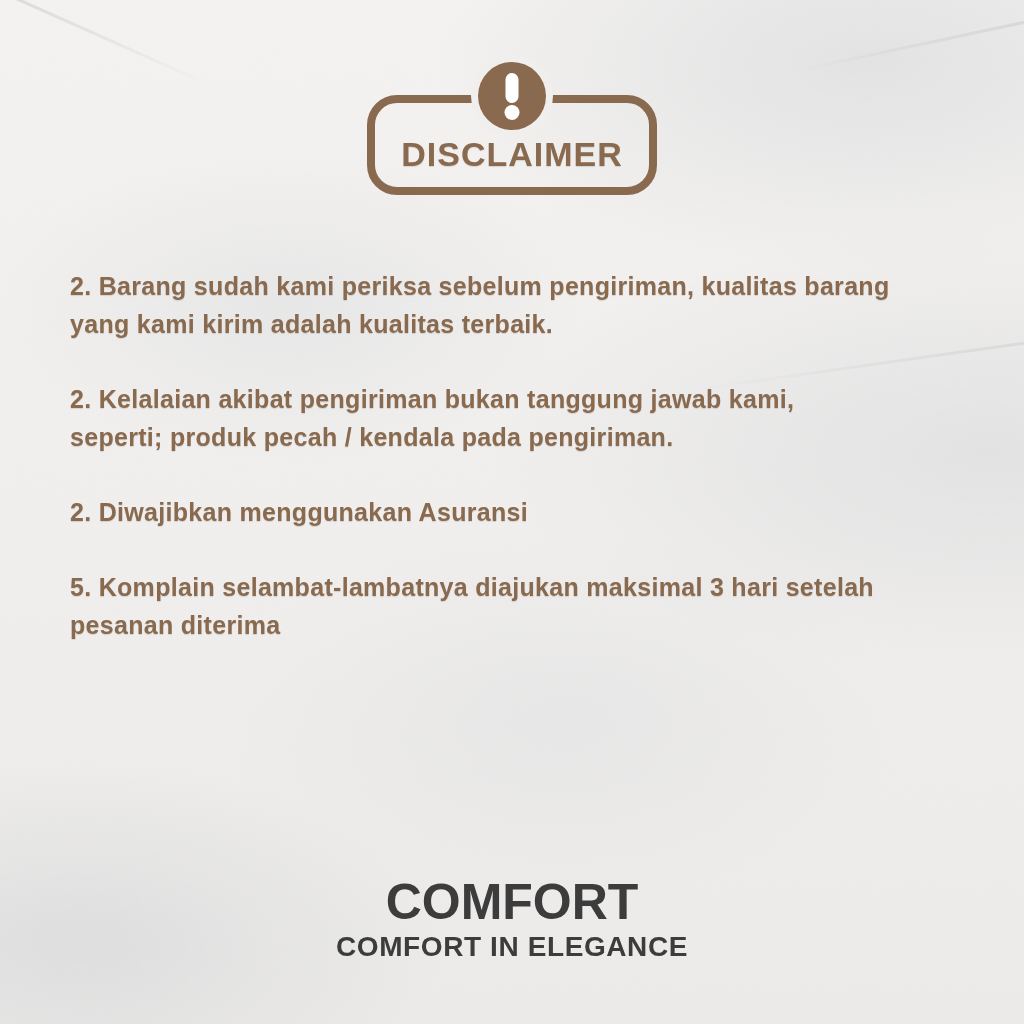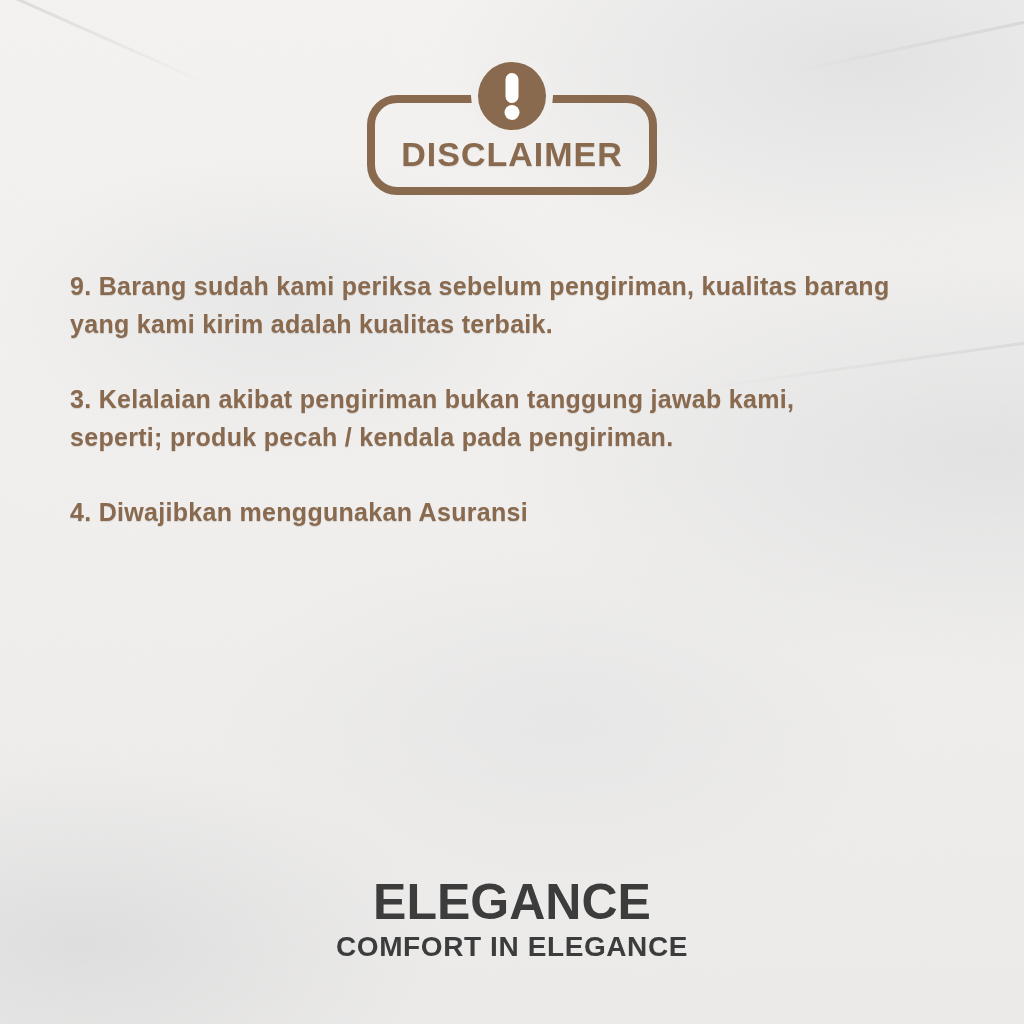--- a/index.html
+++ b/index.html
@@ -119,25 +119,27 @@
     <div class="badge-icon">
       <div class="bar"></div>
       <div class="dot"></div>
     </div>
     <div class="badge-rect">
       <span class="badge-title">DISCLAIMER</span>
     </div>
   </div>
 
   <div class="content">
-      <p class="item">9. Barang sudah kami periksa sebelum pengiriman, kualitas barang
+      <p class="item">2. Barang sudah kami periksa sebelum pengiriman, kualitas barang
 yang kami kirim adalah kualitas terbaik.</p>
-      <p class="item">3. Kelalaian akibat pengiriman bukan tanggung jawab kami,
+      <p class="item">2. Kelalaian akibat pengiriman bukan tanggung jawab kami,
 seperti; produk pecah / kendala pada pengiriman.</p>
-      <p class="item">4. Diwajibkan menggunakan Asuransi</p>
+      <p class="item">2. Diwajibkan menggunakan Asuransi</p>
+      <p class="item">5. Komplain selambat-lambatnya diajukan maksimal 3 hari setelah
+pesanan diterima</p>
     </div>
 
   <div class="brand">
-    <div class="brand-name">ELEGANCE</div>
+    <div class="brand-name">COMFORT</div>
     <div class="brand-tagline">COMFORT IN ELEGANCE</div>
   </div>
 
 </div>
 
 </body></html>

